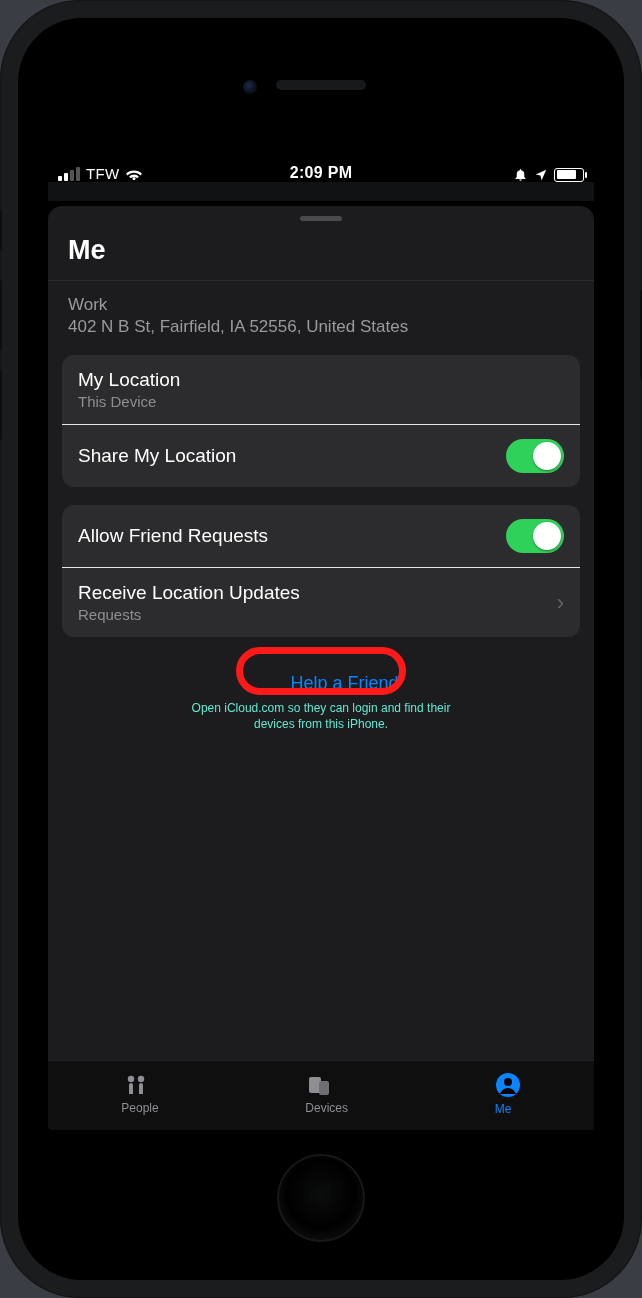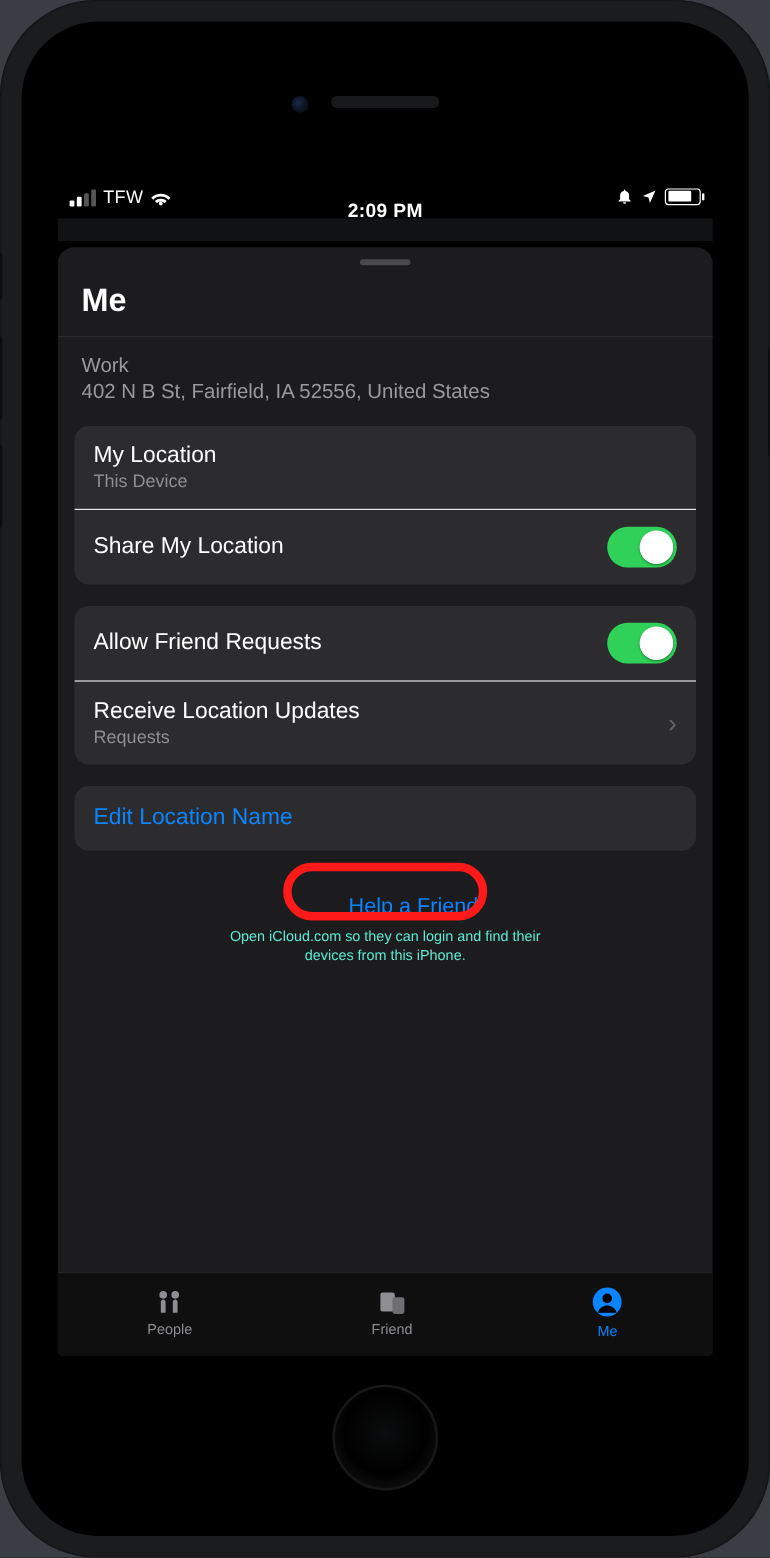--- a/index.html
+++ b/index.html
@@ -31,21 +31,21 @@
   .screen {
     position:absolute; top:130px; left:30px; right:30px; bottom:150px;
     background:#000;
     border-radius:4px;
     overflow:hidden;
     display:flex; flex-direction:column;
   }
   
   .status-bar {
     height:34px; padding:8px 10px 0 10px;
-    display:flex; justify-content:space-between; align-items:flex-start;
+    display:flex; justify-content:space-between; align-items:flex-end;
     color:#fff; font-size:15px; font-weight:500;
     letter-spacing:.3px;
   }
   .status-left, .status-right { display:flex; align-items:center; gap:6px;}
   .sig-bars { display:flex; align-items:flex-end; gap:2px;}
   .sig-bars span { width:4px; background:#fff; border-radius:1px;}
   .sig-bars span:nth-child(1){height:5px}
   .sig-bars span:nth-child(2){height:8px}
   .sig-bars span:nth-child(3){height:11px;background:#555}
   .sig-bars span:nth-child(4){height:14px;background:#555}
@@ -98,21 +98,21 @@
     position:absolute; left:50%; top:-8px; transform:translateX(-50%);
     width:170px; height:48px; border:7px solid #ff1a1a; border-radius:26px;
     z-index:3;
   }
   
   .tabbar {
     height:70px; background:#0f0f0f; border-top:1px solid #232325;
     display:flex; justify-content:space-around; align-items:center;
     padding-bottom:4px;
   }
-  .tab { display:flex; flex-direction:column; align-items:center; gap:4px; color:#8e8e93; font-size:12px;}
+  .tab { display:flex; flex-direction:column; gap:4px; color:#8e8e93; font-size:12px;}
   .tab.active { color:#0a84ff;}
   .tab svg{display:block}
   
   .home-btn {
     position:absolute; bottom:38px; left:50%; transform:translateX(-50%);
     width:88px; height:88px; border-radius:50%;
     background:radial-gradient(circle at 50% 45%, #0b0c0d 0%, #000 55%, #1a1b1c 100%);
     border:2px solid #17181a;
   }
   
@@ -206,25 +206,20 @@
           </div>
           <div class="row">
             <div class="lbls">
               <span class="title">Receive Location Updates</span>
               <span class="sub">Requests</span>
             </div>
             <span class="chev">›</span>
           </div>
         </div>
 
-        <div class="card">
-          <div class="row link-row">
-            <span class="title">Edit Location Name</span>
-          </div>
-        </div>
 
         <div class="help-block">
           <span class="red-ring"></span>
           <a class="help-link">Help a Friend</a>
           <div class="help-desc">
             <span>Open iCloud.com so they can login and find their</span><br>
             <span>devices from this iPhone.</span>
           </div>
         </div>
 
@@ -245,21 +240,21 @@
           </div>
           <div class="tab">
             <span>
               <svg width="28" height="24" viewBox="0 0 28 24">
                   <g fill="#8e8e93">
                     <rect x="4" y="4" width="12" height="16" rx="2"></rect>
                     <rect x="14" y="8" width="10" height="14" rx="2" fill="#6f6f73"></rect>
                   </g>
                 </svg>
             </span>
-            <span>Friend</span>
+            <span>Devices</span>
           </div>
           <div class="tab active">
             <span>
               <svg width="26" height="26" viewBox="0 0 26 26">
                   <circle cx="13" cy="13" r="12" fill="#0a84ff"></circle>
                   <circle cx="13" cy="10" r="4" fill="#000"></circle>
                   <path d="M5 22c1.5-4 5-6 8-6s6.5 2 8 6" fill="#000"></path>
                 </svg>
             </span>
             <span>Me</span>

